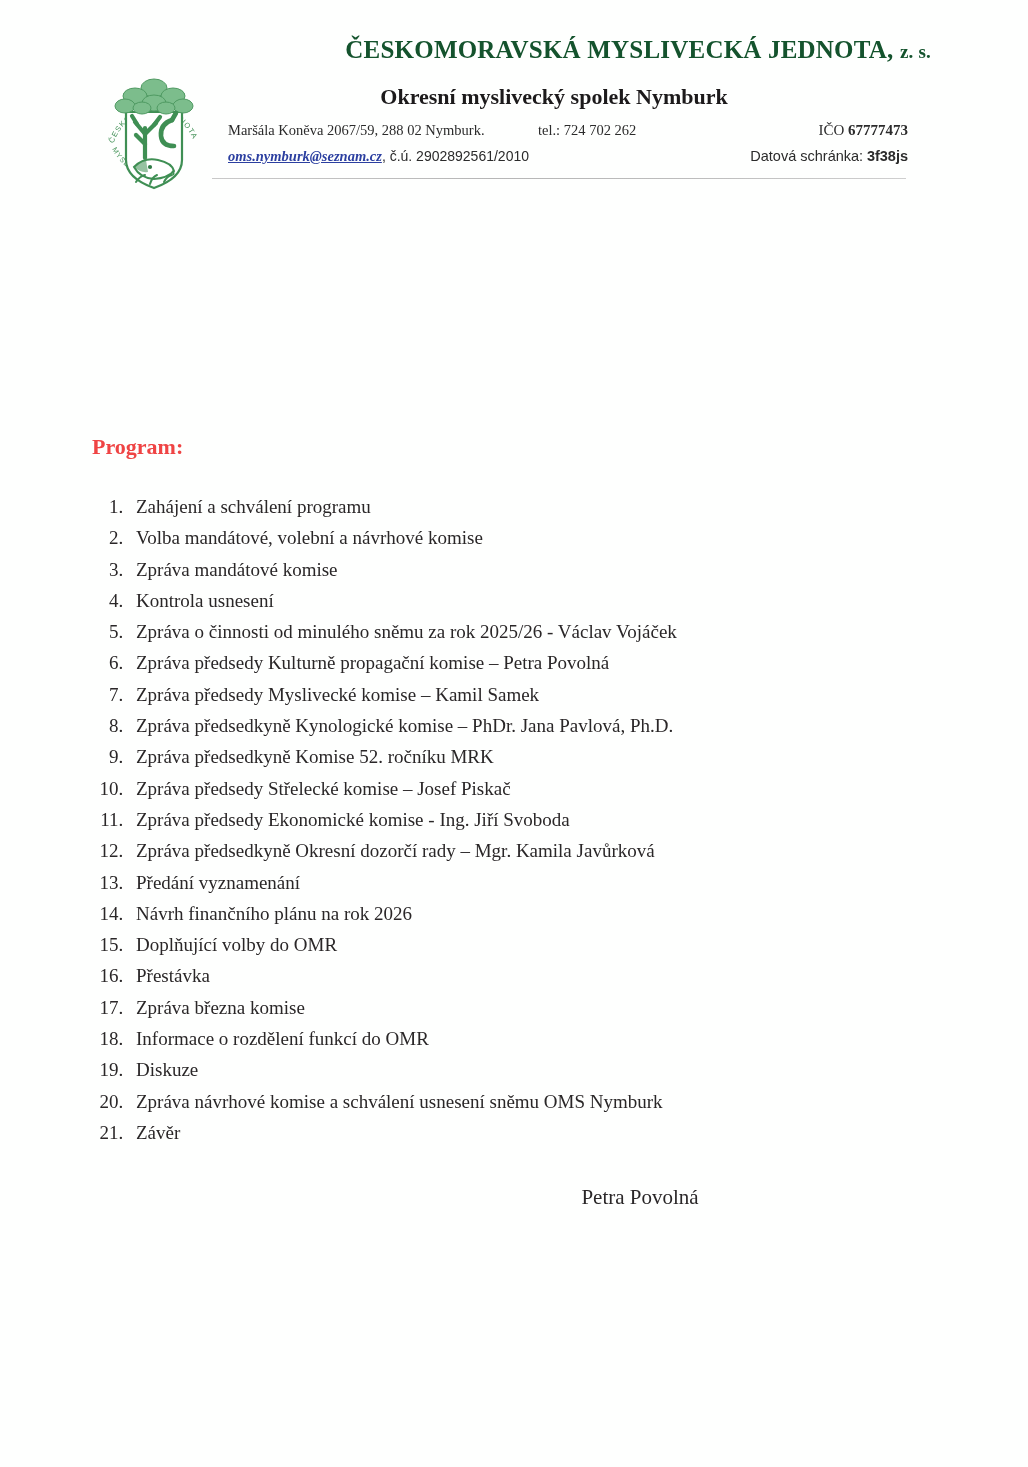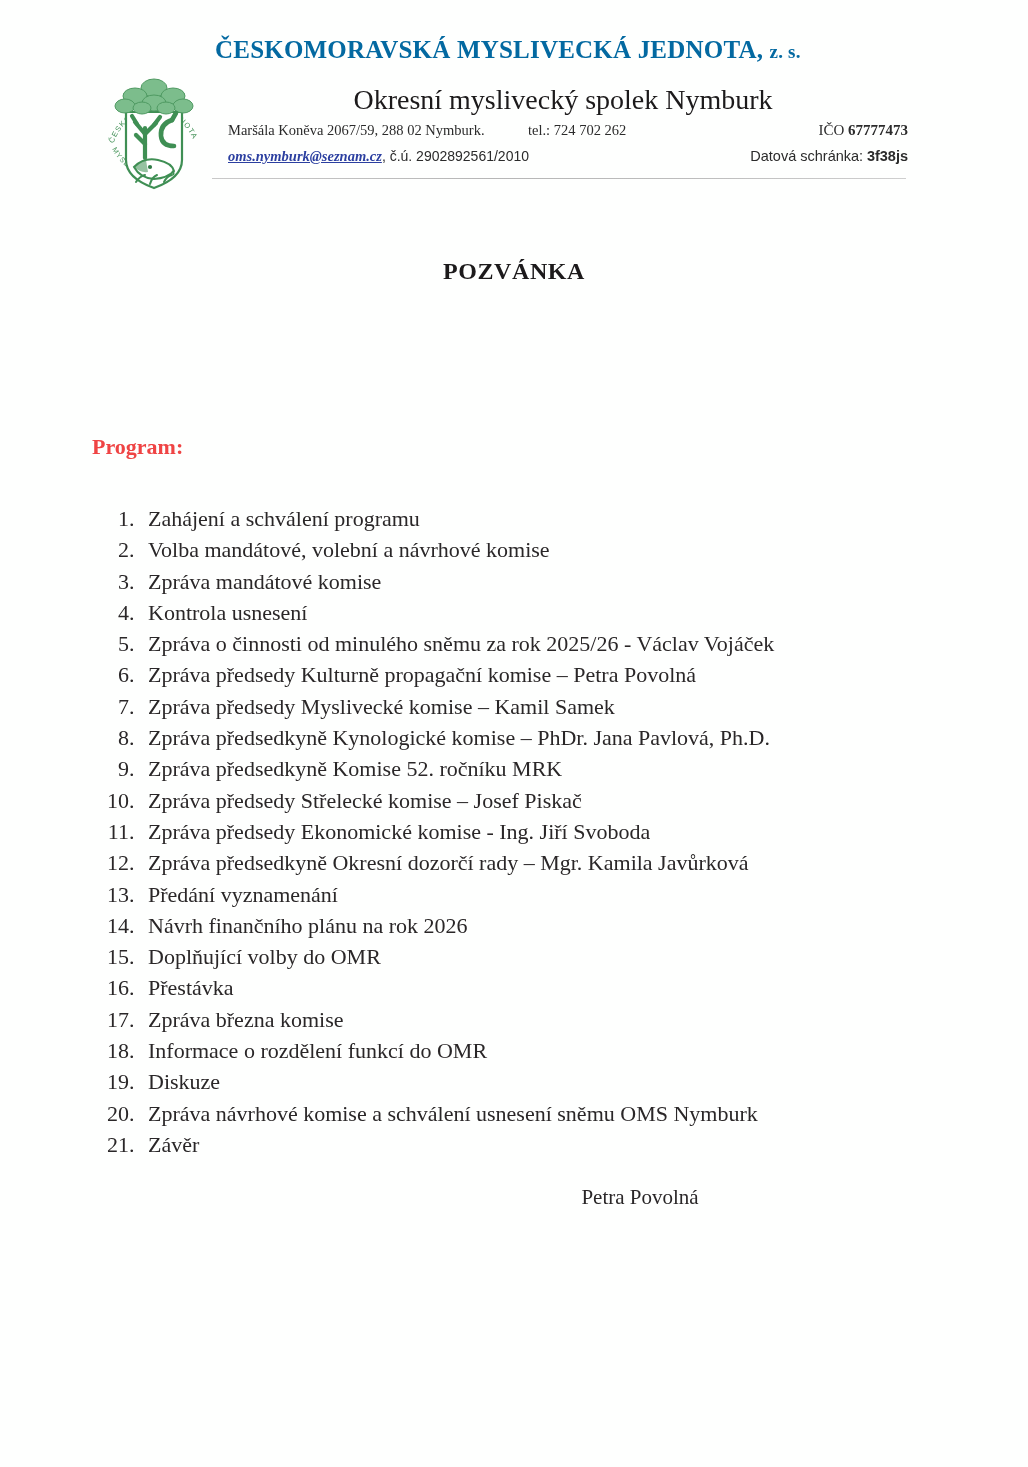--- a/index.html
+++ b/index.html
@@ -34,58 +34,58 @@
   .logo {
     position: absolute;
     left: 98px;
     top: 72px;
     width: 112px;
     height: 122px;
   }
 
   .org-title {
     position: absolute;
-    left: 215px;
+    left: 231px;
     top: 36px;
     width: 700px;
-    text-align: left;
+    text-align: right;
     font-weight: bold;
     font-size: 25px;
     letter-spacing: 0.2px;
     white-space: nowrap;
-    color: #0369a1;
+    color: #14532d;
   }
   .org-title .suffix {
     font-size: 19px;
     font-weight: bold;
   }
 
   .org-subtitle {
     position: absolute;
-    left: 213px;
+    left: 204px;
     top: 84px;
     width: 700px;
     text-align: center;
-    font-weight: normal;
-    font-size: 28px;
+    font-weight: bold;
+    font-size: 22px;
     color: #1c1a1b;
   }
 
   .contact-row {
     position: absolute;
     left: 228px;
     width: 680px;
     font-size: 14.5px;
     color: #2b2b2b;
   }
   .contact-row.r1 { top: 122px; }
   .contact-row.r2 { top: 148px; }
 
   .c-left  { position: absolute; left: 0; top: 0; white-space: nowrap; }
-  .c-mid   { position: absolute; left: 300px; top: 0; white-space: nowrap; }
+  .c-mid   { position: absolute; left: 310px; top: 0; white-space: nowrap; }
   .c-right { position: absolute; right: 0; top: 0; white-space: nowrap; }
 
   .r2 .c-left { font-size: 15px; }
   .r2 .c-right { font-size: 15px; text-align: center; }
 
   .email-link {
     color: #2b3fa0;
     text-decoration: underline;
     font-style: italic;
     font-weight: bold;
@@ -149,24 +149,24 @@
     font-size: 22px;
     font-weight: bold;
     color: #ef4444;
   }
 
   .program-list {
     position: absolute;
     left: 78px;
     top: 487px;
     width: 860px;
-    margin: 16px;
+    margin: 4px;
     padding: 0 0 0 46px;
     list-style-position: outside;
-    font-size: 22px;
+    font-size: 19px;
     line-height: 31.3px;
     color: #2a2728;
   }
   .program-list li {
     padding-left: 8px;
     white-space: nowrap;
   }
 
   
   .signature {
@@ -268,21 +268,20 @@
       </span>
       <span class="c-right">
         <span class="ds-label">Datová schránka:</span>
         <span class="ds-value">3f38js</span>
       </span>
     </div>
 
     <div class="header-rule"></div>
   </div>
 
-  <div class="doc-title">POZVÁNKA</div>
 
 
   <div class="program-heading">Program:</div>
 
   <ol class="program-list">
     <li>Zahájení a schválení programu</li>
     <li>Volba mandátové, volební a návrhové komise</li>
     <li>Zpráva mandátové komise</li>
     <li>Kontrola usnesení</li>
     <li>Zpráva o činnosti od minulého sněmu za rok 2025/26 - Václav Vojáček</li>

